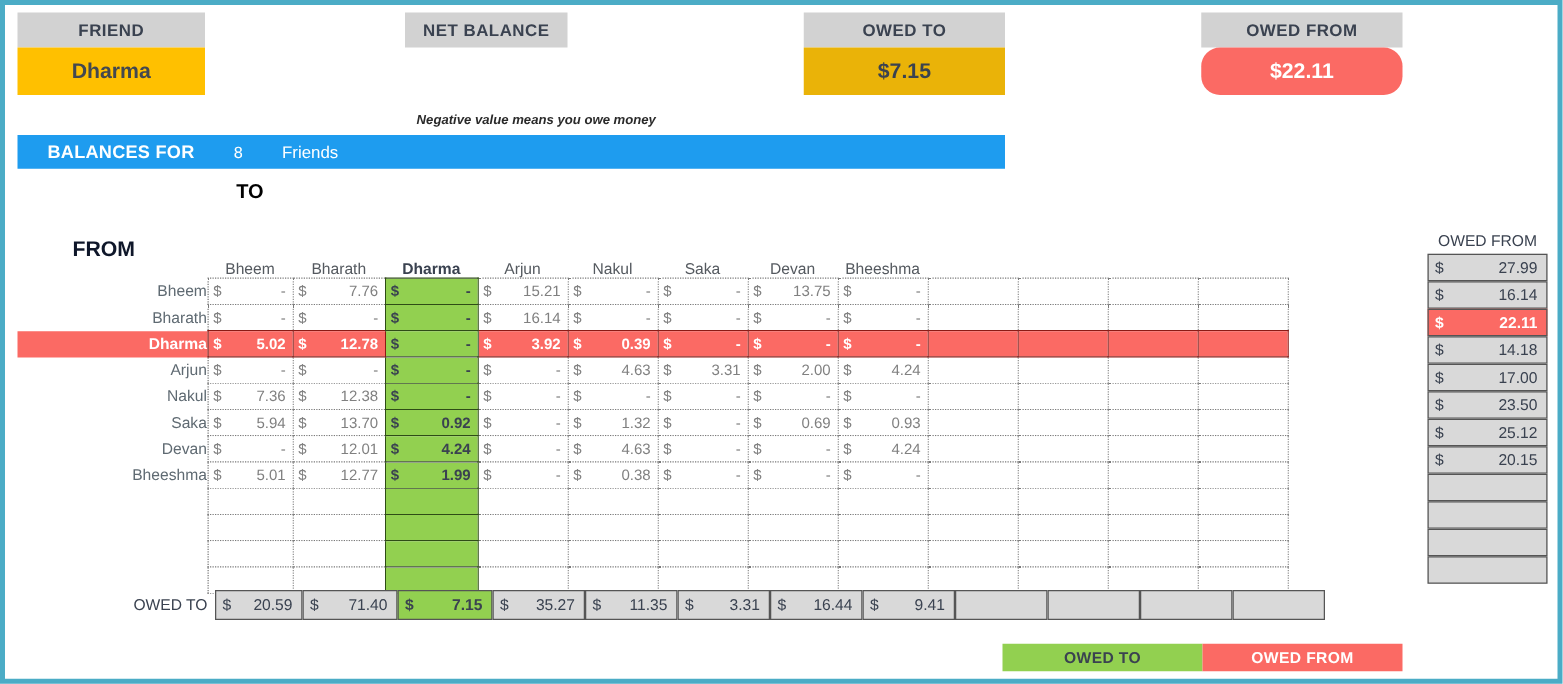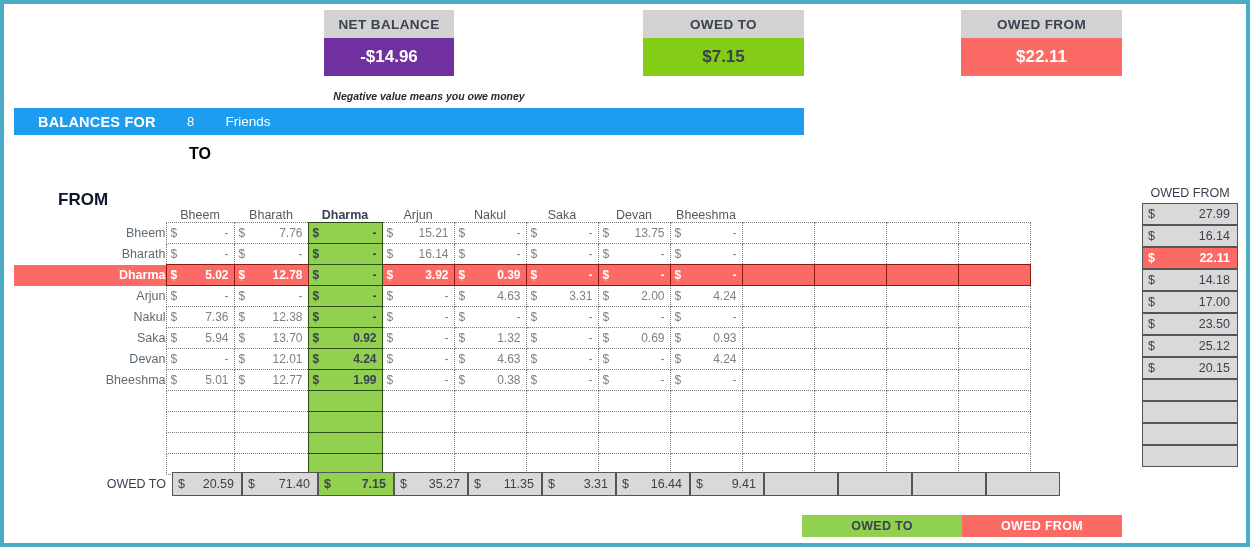--- a/index.html
+++ b/index.html
@@ -28,22 +28,22 @@
     font-size:13.5px;font-weight:bold;letter-spacing:.4px;
     display:flex;align-items:center;justify-content:center;
     height:28px;
   }
   .kpi-value{
     height:38px;display:flex;align-items:center;justify-content:center;
     font-size:17px;font-weight:bold;
   }
   .kpi-gold{background:#FFC000;color:#43484F;}
   .kpi-purple{background:#7030A0;color:#ffffff;}
-  .kpi-green{background:#84cc16;color:#3A4250;}
-  .kpi-red{background:#FB6A64;color:#ffffff;}
+  .kpi-green{background:#eab308;color:#3A4250;}
+  .kpi-red{background:#FB6A64;color:#ffffff;border-radius:15px;}
   .kpi-note{
     font-size:10.5px;font-style:italic;font-weight:bold;color:#2A2A2A;
     text-align:center;
   }
 
   
   #balances-bar{
     background:#1E9CEF;color:#ffffff;height:27px;
     display:flex;align-items:center;
   }
@@ -105,24 +105,27 @@
     font-size:12.5px;font-weight:bold;letter-spacing:.3px;
   }
   .legend-green{background:#92D050;color:#3A4250;}
   .legend-red{background:#FB6A64;color:#ffffff;}
 </style>
 </head>
 <body>
 
 <div id="frame">
 
+  <div class="abs" style="left:10px;top:6px;width:150px;">
+    <div class="kpi-title">FRIEND</div>
+    <div class="kpi-value kpi-gold">Dharma</div>
+  </div>
 
   <div class="abs" style="left:320px;top:6px;width:130px;">
     <div class="kpi-title">NET BALANCE</div>
-    <div class="kpi-value kpi-purple">-$14.96</div>
   </div>
   <div class="abs kpi-note" style="left:310px;top:86px;width:230px;font-style:italic;">Negative value means you owe money</div>
 
   <div class="abs" style="left:639px;top:6px;width:161px;">
     <div class="kpi-title">OWED TO</div>
     <div class="kpi-value kpi-green">$7.15</div>
   </div>
 
   <div class="abs" style="left:957px;top:6px;width:161px;">
     <div class="kpi-title">OWED FROM</div>

